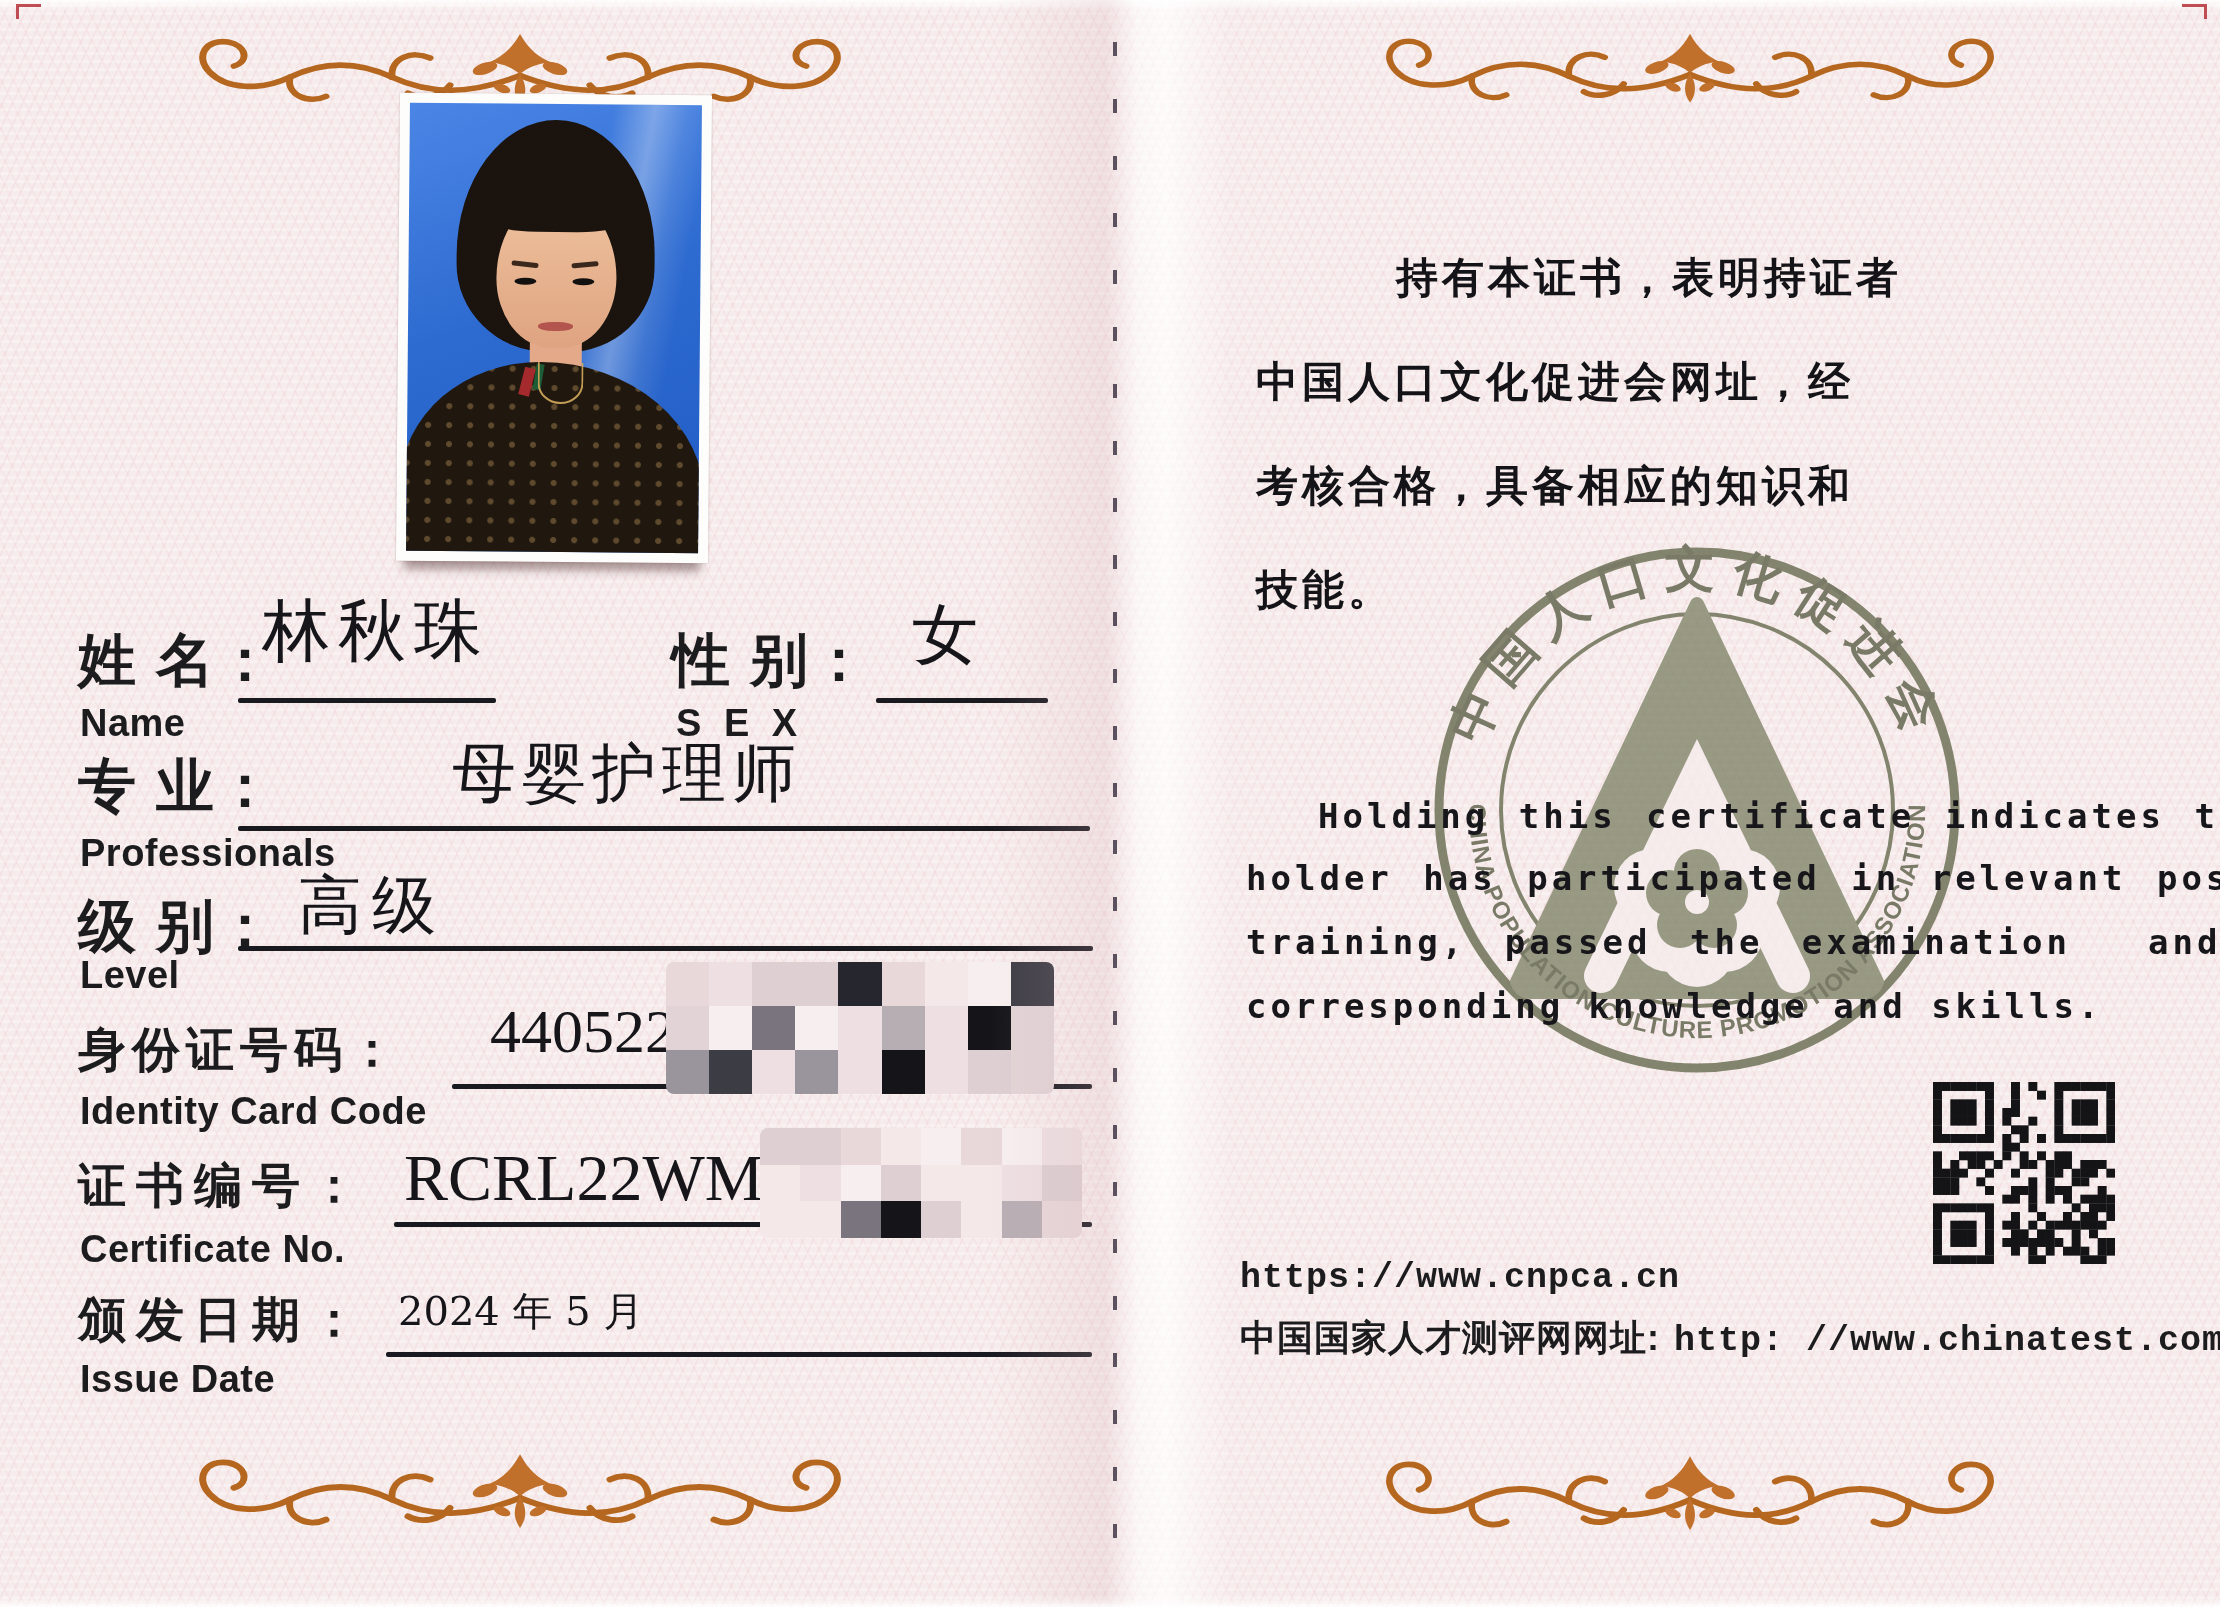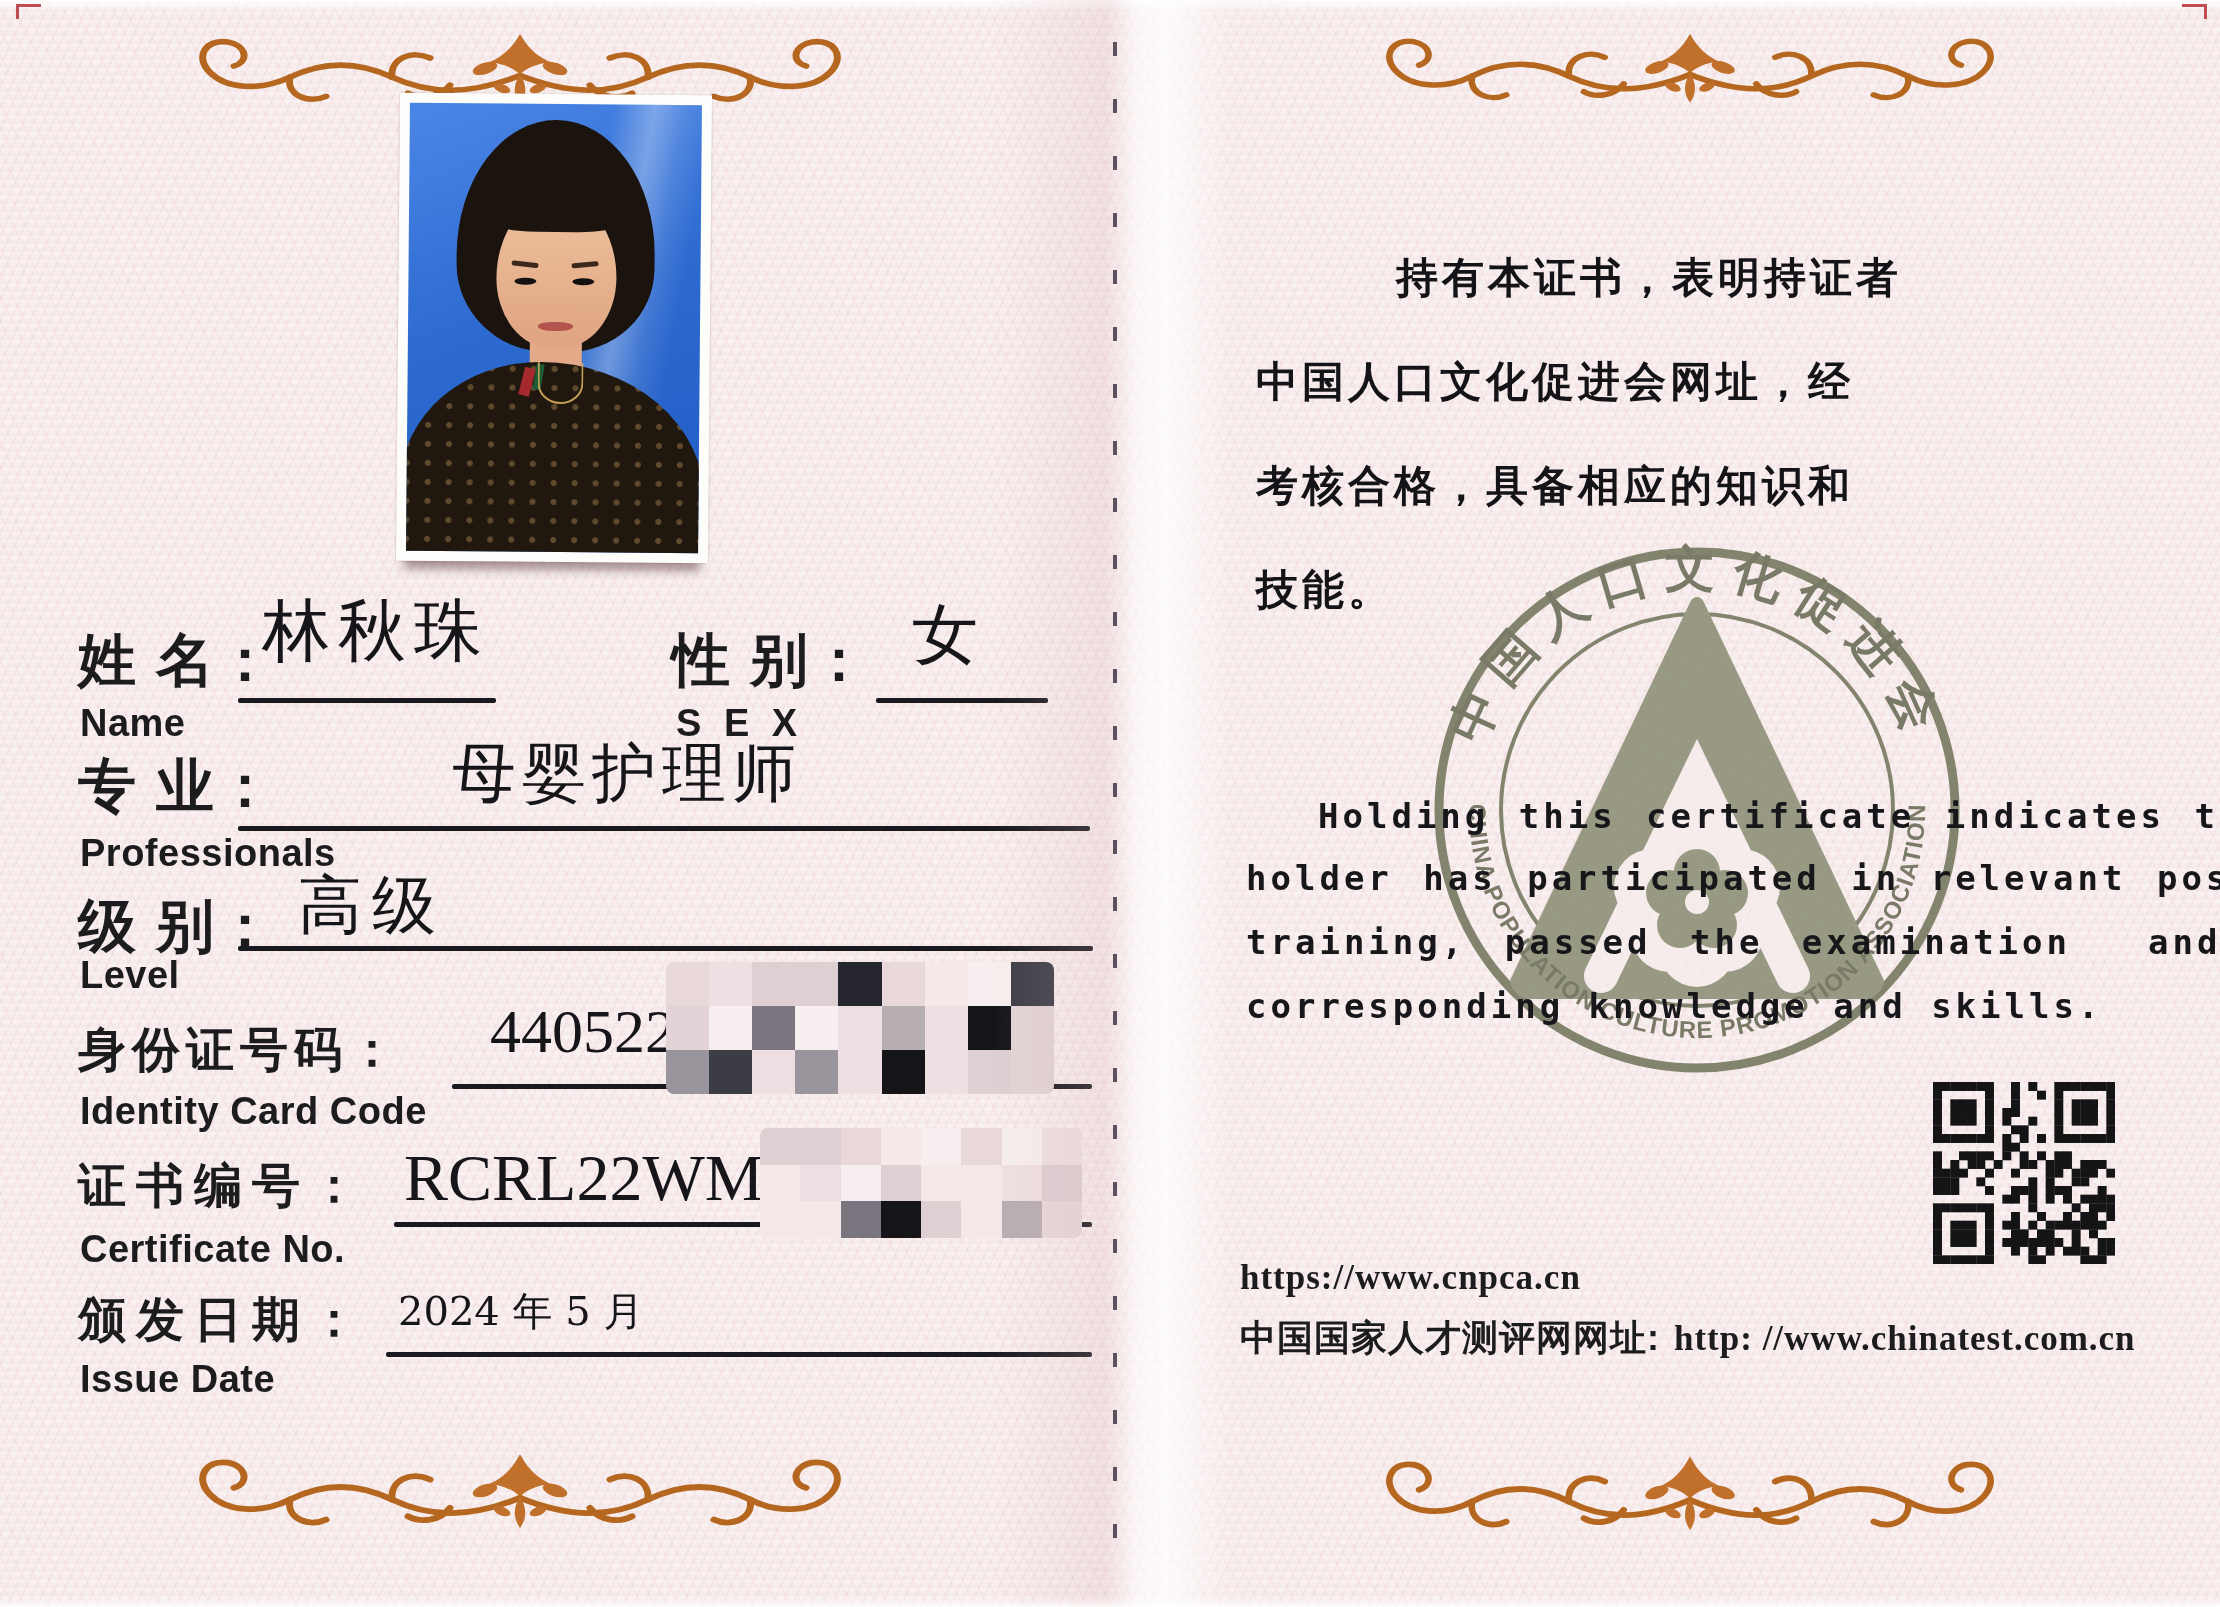--- a/index.html
+++ b/index.html
@@ -62,21 +62,21 @@
   .ph-glare{left:140px;top:0;width:152px;height:448px;
     background:linear-gradient(100deg, rgba(255,255,255,0) 28%, rgba(255,255,255,.32) 46%,
       rgba(255,255,255,.10) 60%, rgba(255,255,255,0) 72%);}
   
   .para-line{position:absolute;font-family:"Liberation Serif", serif;font-weight:600;font-size:42px;
     letter-spacing:4px;white-space:nowrap;color:#141418;}
   .en-line{position:absolute;font-family:"DejaVu Sans Mono", monospace;font-weight:700;font-size:34px;
     letter-spacing:4px;white-space:pre;color:#17171b;}
   .link-line{position:absolute;display:flex;align-items:baseline;gap:14px;white-space:nowrap;}
   .link-lbl{font-weight:700;font-size:36px;letter-spacing:1px;}
-  .link-url{font-family:Liberation Serif, serif;font-weight:700;font-size:35px;letter-spacing:1px;}
+  .link-url{font-family:Liberation Mono, monospace;font-weight:700;font-size:35px;letter-spacing:1px;}
   .stamp{position:absolute;left:1427px;top:540px;width:540px;height:540px;opacity:.82;}
   .qr{position:absolute;left:1933px;top:1082px;width:182px;height:182px;}
 </style>
 </head>
 <body>
 
 <div class="certificate">
 
   <svg width="0" height="0" style="position:absolute">
     <defs>

